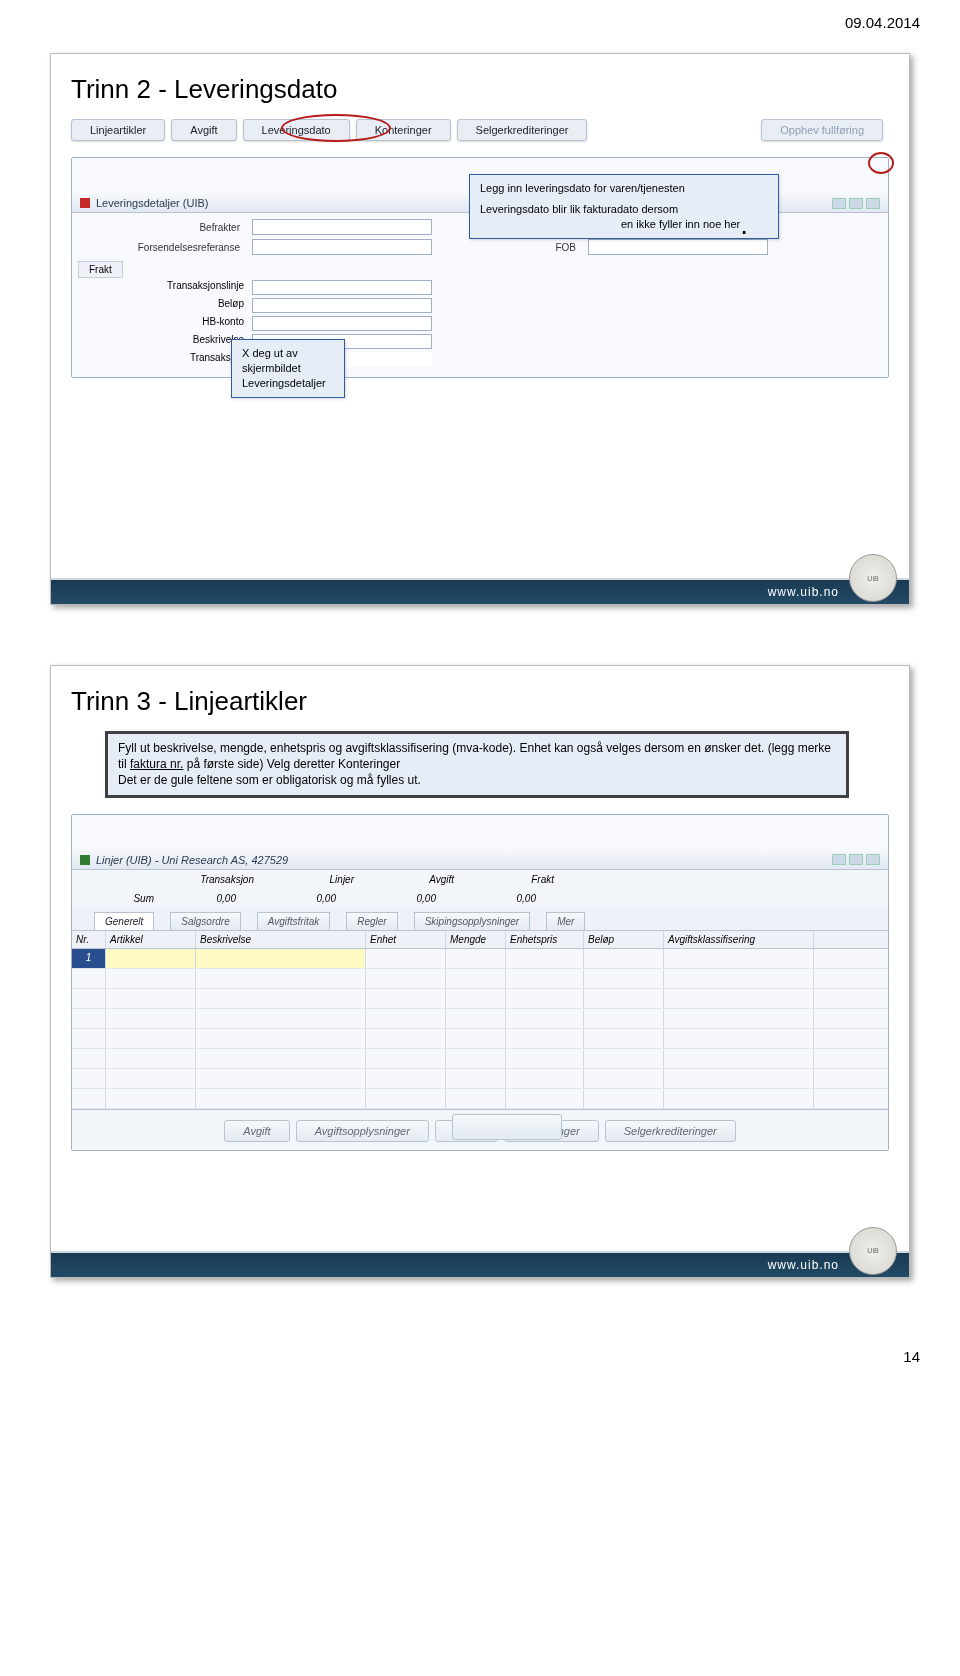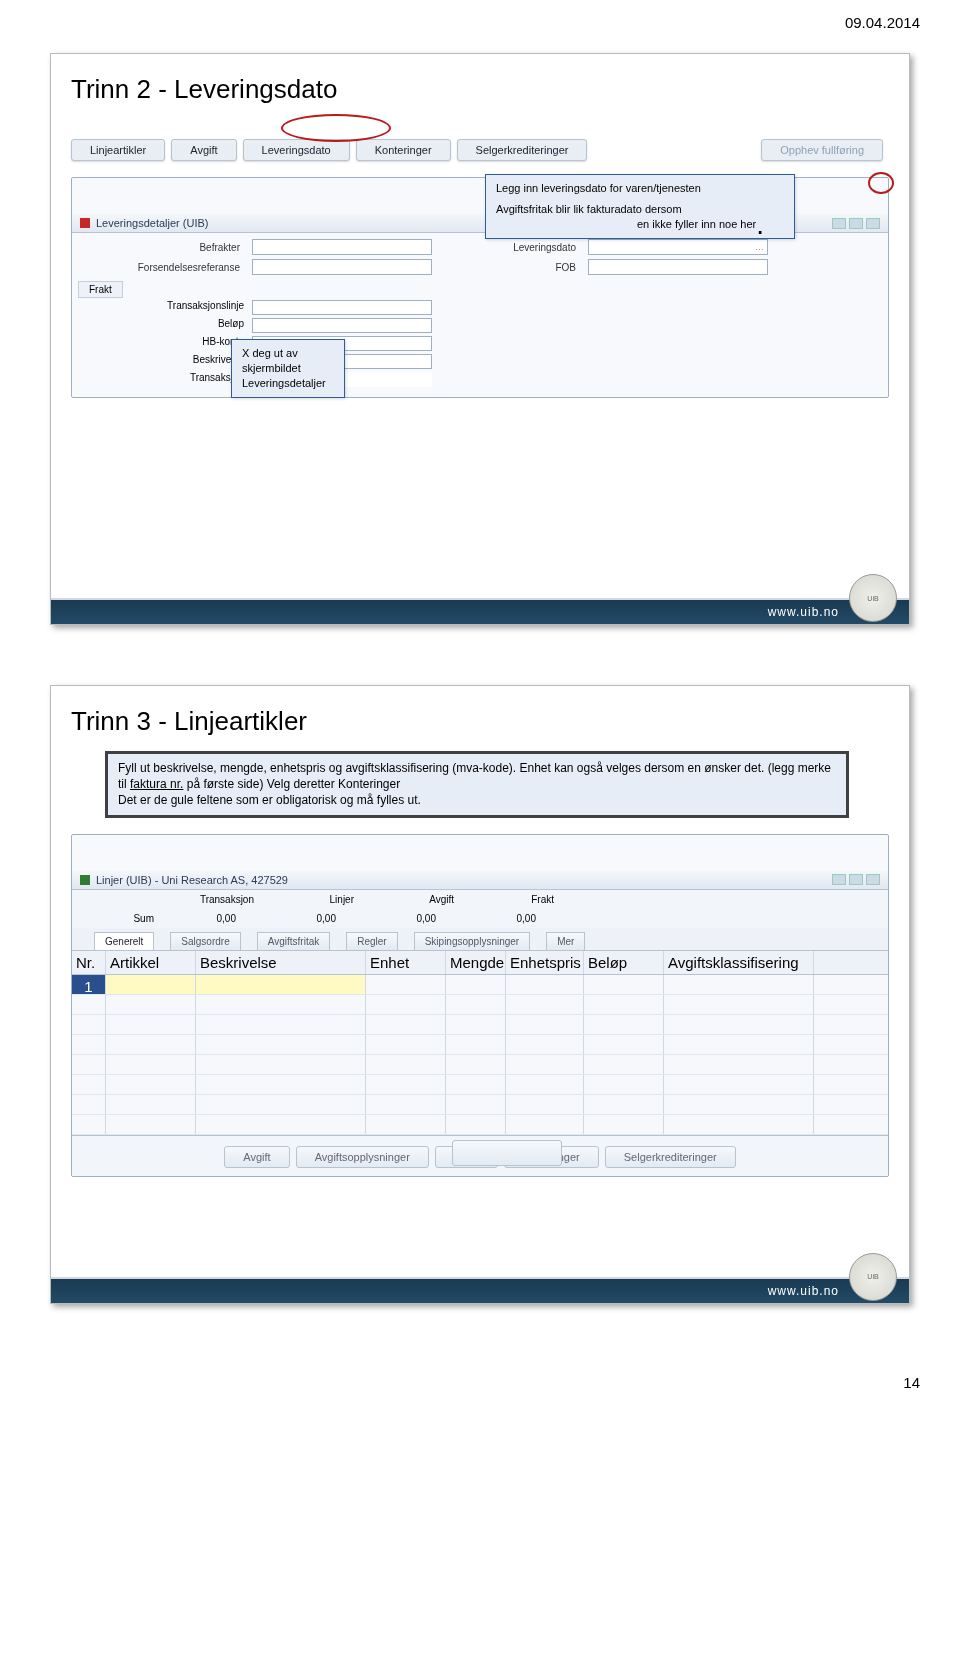--- a/index.html
+++ b/index.html
@@ -35,21 +35,20 @@
   }
   .tab-btn {
     background: #e9eef4;
     border: 1px solid #b7c3d1;
     border-radius: 3px;
     padding: 4px 18px;
     font-size: 11px;
     color: #223;
     box-shadow: 0 1px 2px rgba(0,0,0,0.15);
     margin-right: 6px;
-    margin-top: 20px;
   }
   .tab-btn.far { margin-left: auto; color: #8fa1b7; }
   .ellipse {
     position: absolute;
     border: 2px solid #b71c1c;
     border-radius: 50%;
     pointer-events: none;
   }
   .panel {
     border: 1px solid #9fb0c4;
@@ -166,21 +165,21 @@
     border:1px solid #b7c3d1;
     border-bottom:none;
     padding:3px 10px;
     color:#556;
     margin-left:14px;
   }
   .sub-tabs span.active { background:#fff; color:#223; }
   .grid-header, .grid-row {
     display:grid;
     grid-template-columns: 34px 90px 170px 80px 60px 78px 80px 150px;
-    font-size:15px;
+    font-size:10px;
   }
   .grid-header { background:#eef2f8; border-top:1px solid #b7c3d1; border-bottom:1px solid #b7c3d1; }
   .grid-header span, .grid-row span {
     border-right:1px solid #cfd8e3; padding:3px 4px; white-space:nowrap; overflow:hidden;
   }
   .grid-body { background:#f6f8fb; }
   .grid-row { border-bottom:1px solid #e0e6ee; height:20px;}
   .grid-row .sel { background:#2a4f8f; }
   .lower-tabs {
     display:flex; justify-content:center; gap:6px;
@@ -253,23 +252,23 @@
           <label>Beskrivelse</label>
             <div class="field"></div>
           <label>Transaksjon</label>
             <div class="field bracket">[     ]</div>
         </div>
       </div>
       <span class="ellipse" style="right:-6px; top:-6px; width:26px; height:22px;"></span>
     </div>
   </div>
 
-  <div class="callout" style="top:120px; right:114px; width:310px;">
+  <div class="callout" style="top:120px; right:130px; width:310px;">
     <div>Legg inn leveringsdato for varen/tjenesten</div>
-    <div style="margin-top:6px;">Avgiftsfritak blir lik fakturadato dersom</div>
+    <div style="margin-top:6px;">Leveringsdato blir lik fakturadato dersom</div>
     <div style="text-align:right; padding-right:20px;">
       <span>en ikke fyller inn noe her</span><span class="big-dot">.</span>
     </div>
   </div>
 
   <div class="callout" style="top:285px; left:180px; width:114px;">
     <div>X deg ut av</div>
     <div>skjermbildet</div>
     <div>Leveringsdetaljer</div>
   </div>
@@ -283,21 +282,21 @@
 
 <div class="slide-card">
   <div class="slide-inner">
     <h1 class="slide-title">Trinn 3 - Linjeartikler</h1>
 
     <div class="desc-box">
       <span>Fyll ut beskrivelse, mengde, enhetspris og avgiftsklassifisering (mva-kode). Enhet kan også velges dersom en ønsker det. (legg merke til </span><u>faktura nr.</u><span> på første side) Velg deretter Konteringer</span><br>
       <span>Det er de gule feltene som er obligatorisk og må fylles ut.</span>
     </div>
 
-    <div class="panel" style="position:relative;">
+    <div class="panel" style="position:relative;font-style:italic;">
       <div class="panel-titlebar linjer-titlebar">
         <span class="sq"></span>
         <span>Linjer (UIB) - Uni Research AS, 427529</span>
         <div class="winctrls">
           <span></span>
           <span></span>
           <span></span>
         </div>
       </div>
       <div class="sum-row">

